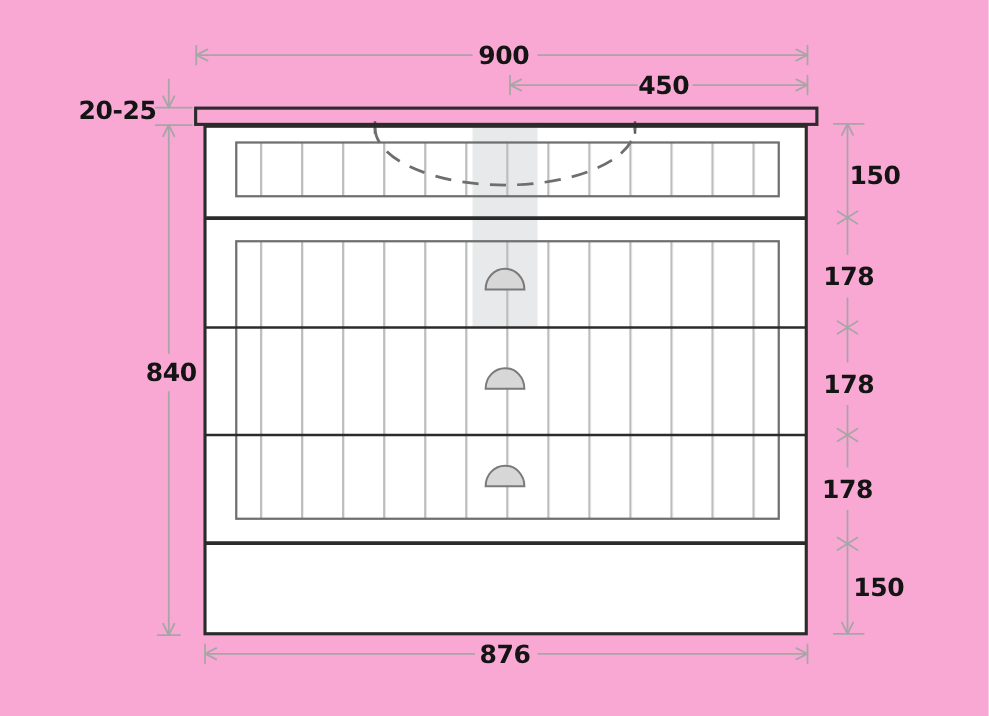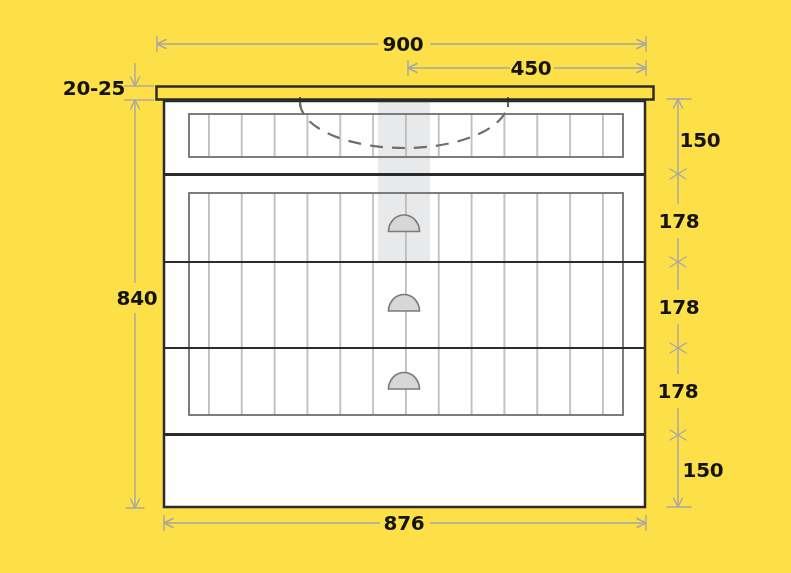--- a/index.html
+++ b/index.html
@@ -1,16 +1,16 @@
 <!DOCTYPE html>
 <html><head>
 <meta charset="utf-8">
 <style>
   html,body{margin:0;padding:0;background:#ffffff;}
-  .stage{position:relative;width:791px;height:573px;background:#fde047;overflow:hidden;}
+  .stage{position:relative;width:791px;height:573px;background:#f9a8d4;overflow:hidden;}
   svg{display:block;}
   svg text{
     font-family:"DejaVu Sans","Liberation Sans",sans-serif;
     font-weight:700;
     font-size:20px;
     fill:#141414;
     letter-spacing:-0.3px;
   }
   .dim-line{stroke:#a6a6a6;stroke-width:1.4;fill:none;}
   .dim-head{stroke:#a6a6a6;stroke-width:1.4;fill:none;stroke-linecap:round;stroke-linejoin:round;}

